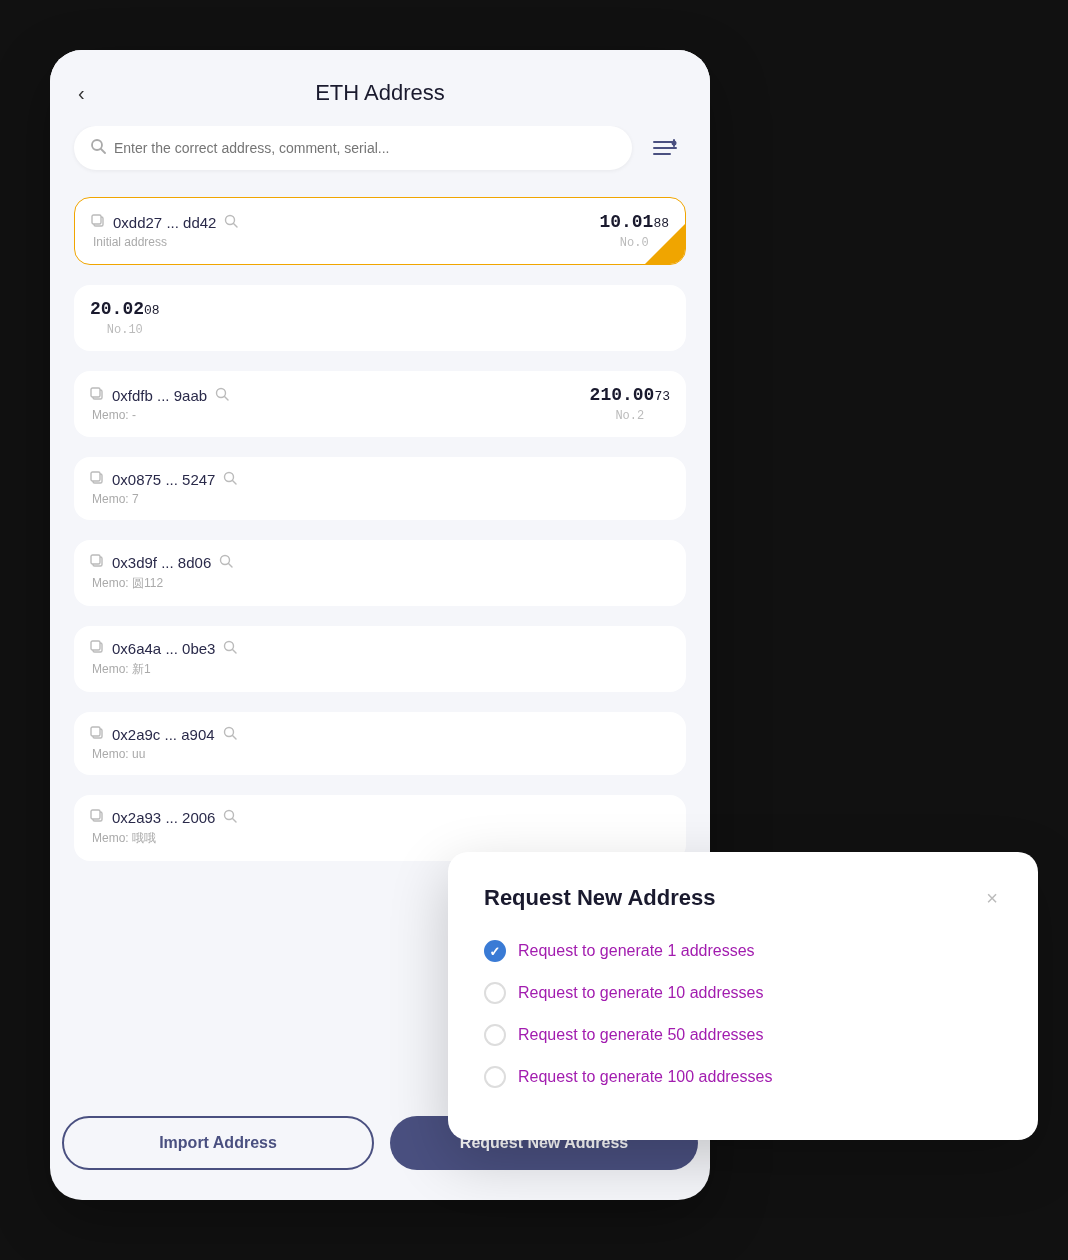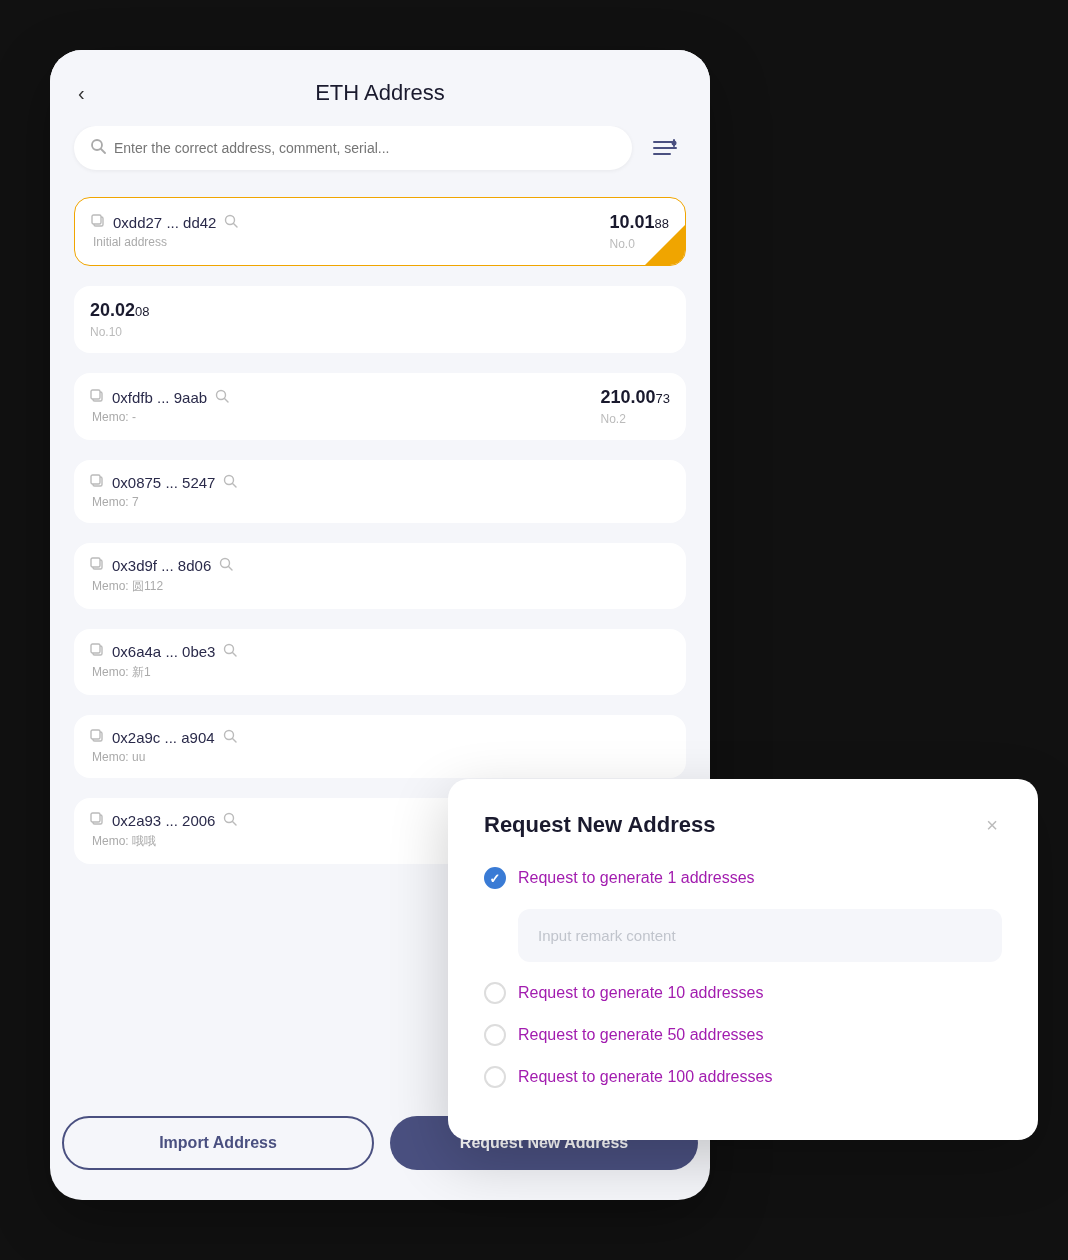--- a/index.html
+++ b/index.html
@@ -166,22 +166,23 @@
 
     .memo-text {
       font-size: 12px;
       color: #aaa;
       padding-left: 2px;
     }
 
     .address-right {
       display: flex;
       flex-direction: column;
-      align-items: flex-start;
+      align-items: center;
       gap: 4px;
+      font-family: Liberation Mono, monospace;
     }
 
     .balance {
       font-size: 18px;
       font-weight: 700;
       color: #1a1a2e;
     }
 
     .balance .decimal {
       font-size: 13px;
@@ -554,21 +555,20 @@
       <button class="close-btn">×</button>
     </div>
 
     
     <div class="radio-option">
       <div class="radio-circle selected"></div>
       <span class="radio-label">Request to generate 1 addresses</span>
     </div>
 
     
-    <input class="remark-input" type="text" placeholder="Input remark content" style="">
 
     
     <div class="radio-option">
       <div class="radio-circle"></div>
       <span class="radio-label">Request to generate 10 addresses</span>
     </div>
 
     
     <div class="radio-option">
       <div class="radio-circle"></div>

